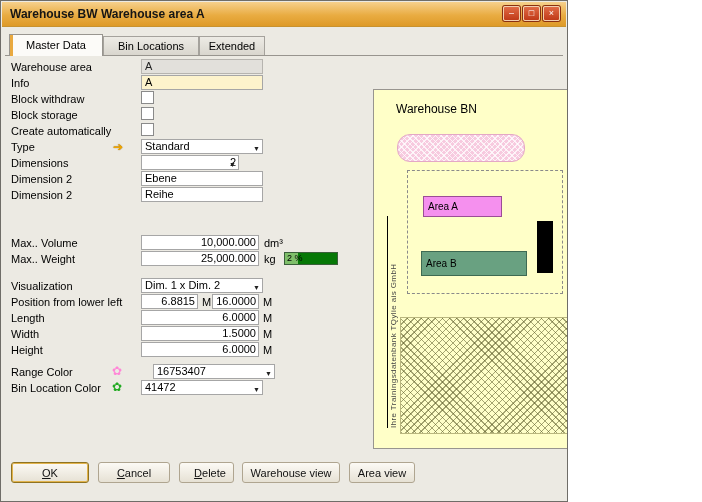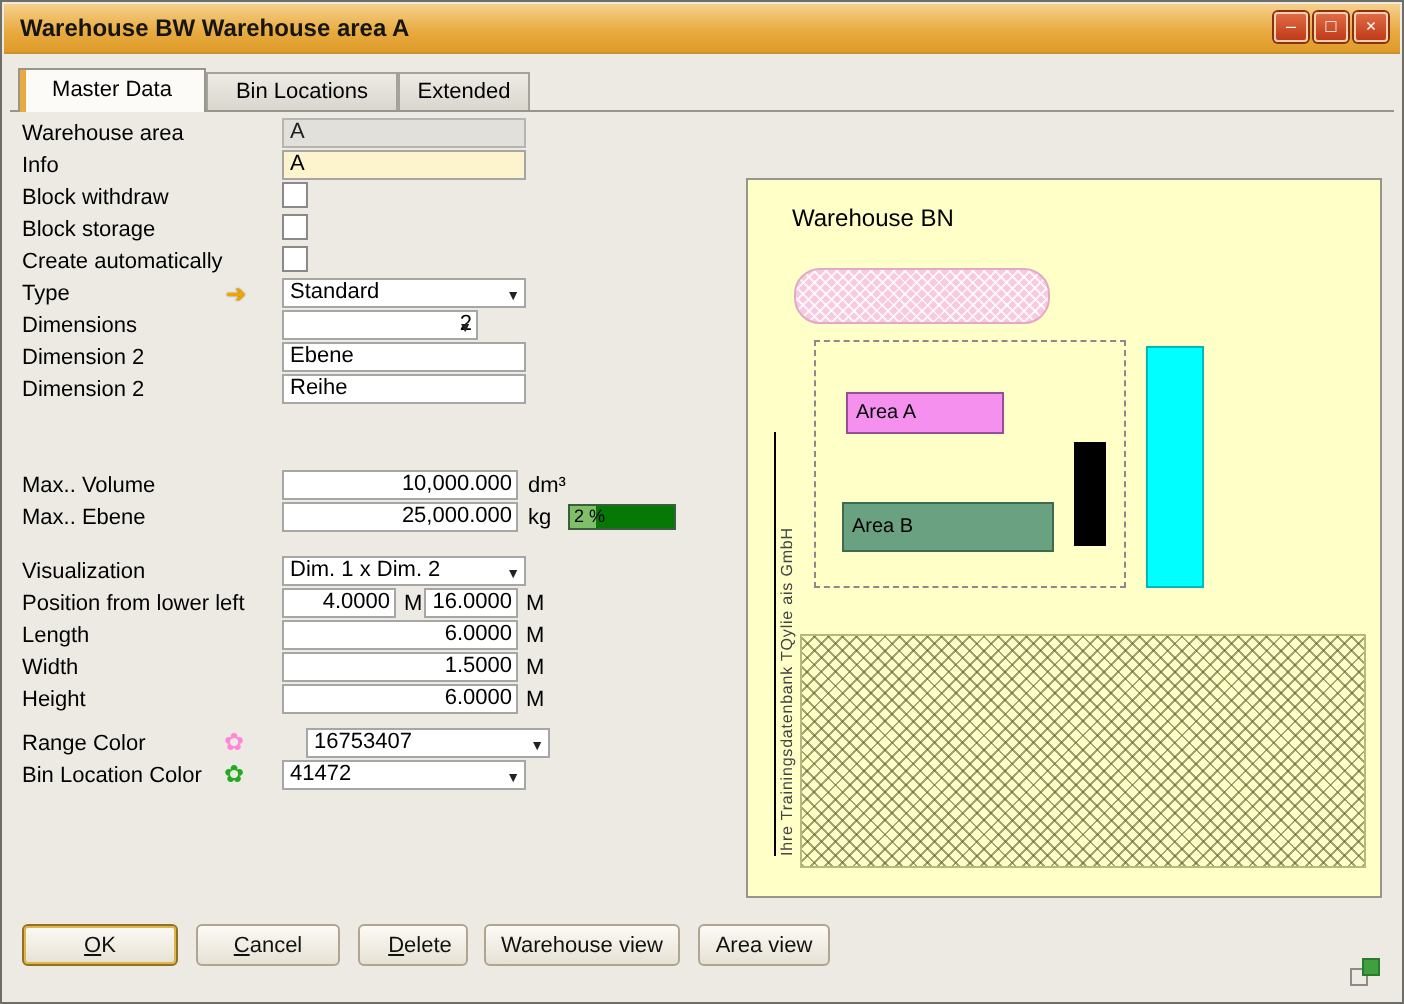--- a/index.html
+++ b/index.html
@@ -1,16 +1,16 @@
 <!DOCTYPE html>
 <html><head>
 <meta charset="utf-8">
 <style>
   html,body{margin:0;padding:0;background:#ffffff;}
-  .win{position:relative;width:702px;height:502px;box-sizing:border-box;
+  .win{position:relative;width:568px;height:502px;box-sizing:border-box;
        font-family:"Liberation Sans",sans-serif;background:#ECEAE3;
        border:1px solid #6F6D68;overflow:hidden;}
   
   .titlebar{position:absolute;left:1px;top:1px;right:1px;height:24px;
        background:linear-gradient(180deg,#F6D08C 0%,#E9AC42 55%,#DE9A28 100%);
        border-bottom:1px solid #C8922F;}
   .title{position:absolute;left:8px;top:5px;font-size:12px;font-weight:bold;color:#151515;}
   .winbtns{position:absolute;right:6px;top:4px;display:flex;gap:3px;}
   .wbtn{width:17px;height:15px;box-sizing:border-box;border-radius:2px;
        background:linear-gradient(#E06A45,#C03A18);border:1px solid #F2CFAF;
@@ -123,33 +123,33 @@
   <span class="lbl" style="top:171px;">Dimension 2</span>
   <div class="fld" style="top:170px;">Ebene</div>
 
   <span class="lbl" style="top:187px;">Dimension 2</span>
   <div class="fld" style="top:186px;">Reihe</div>
 
   <span class="lbl" style="top:235px;">Max.. Volume</span>
   <div class="fld num" style="top:234px;width:118px;">10,000.000</div>
   <span class="unit" style="left:263px;top:235px;">dm³</span>
 
-  <span class="lbl" style="top:251px;">Max.. Ebene</span>
+  <span class="lbl" style="top:251px;">Max.. Weight</span>
   <div class="fld num" style="top:250px;width:118px;">25,000.000</div>
   <span class="unit" style="left:263px;top:251px;">kg</span>
   <div class="bar">2 %</div>
 
   <span class="lbl" style="top:278px;">Visualization</span>
   <div class="fld combo" style="top:277px;">
     <span>Dim. 1 x Dim. 2</span>
     <span class="arr">▼</span>
   </div>
 
   <span class="lbl" style="top:294px;">Position from lower left</span>
-  <div class="fld num" style="top:293px;width:57px;">4.0000</div>
+  <div class="fld num" style="top:293px;width:57px;">6.8815</div>
   <span class="unit" style="left:201px;top:294px;">M</span>
   <div class="fld num" style="top:293px;left:211px;width:47px;">16.0000</div>
   <span class="unit" style="left:262px;top:294px;">M</span>
 
   <span class="lbl" style="top:310px;">Length</span>
   <div class="fld num" style="top:309px;width:118px;">6.0000</div>
   <span class="unit" style="left:262px;top:310px;">M</span>
 
   <span class="lbl" style="top:326px;">Width</span>
   <div class="fld num" style="top:325px;width:118px;">1.5000</div>

